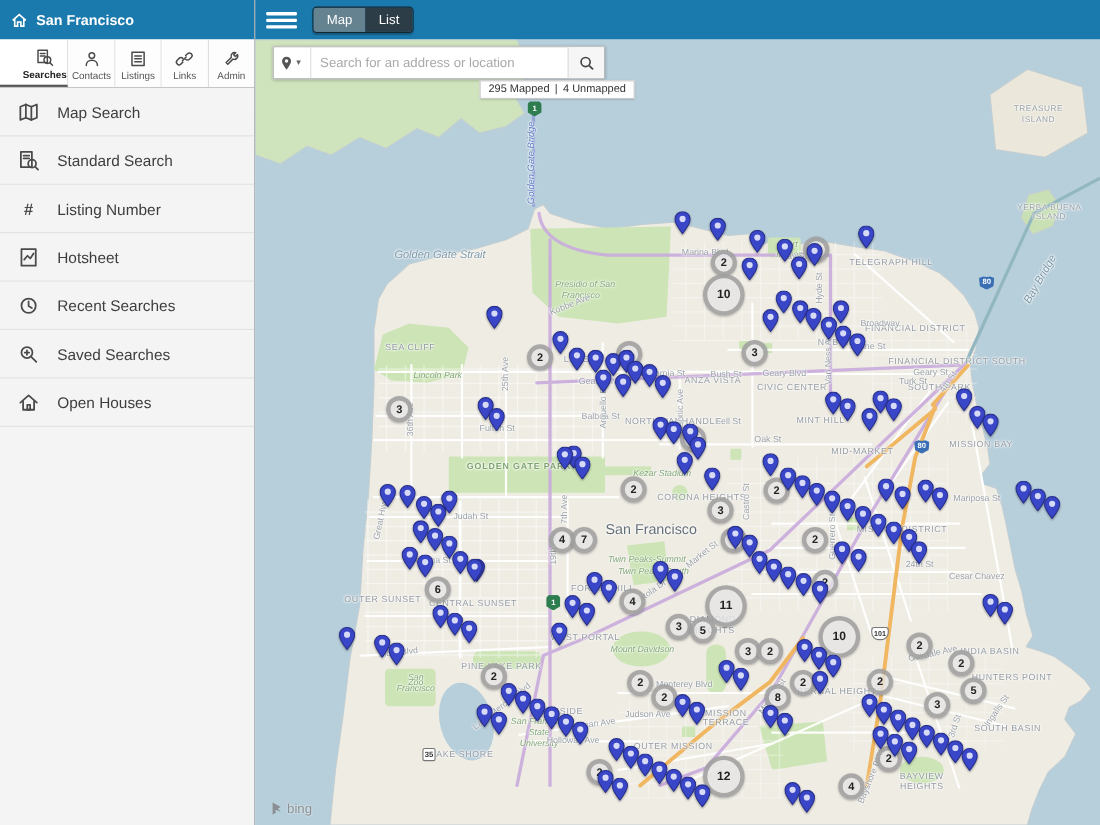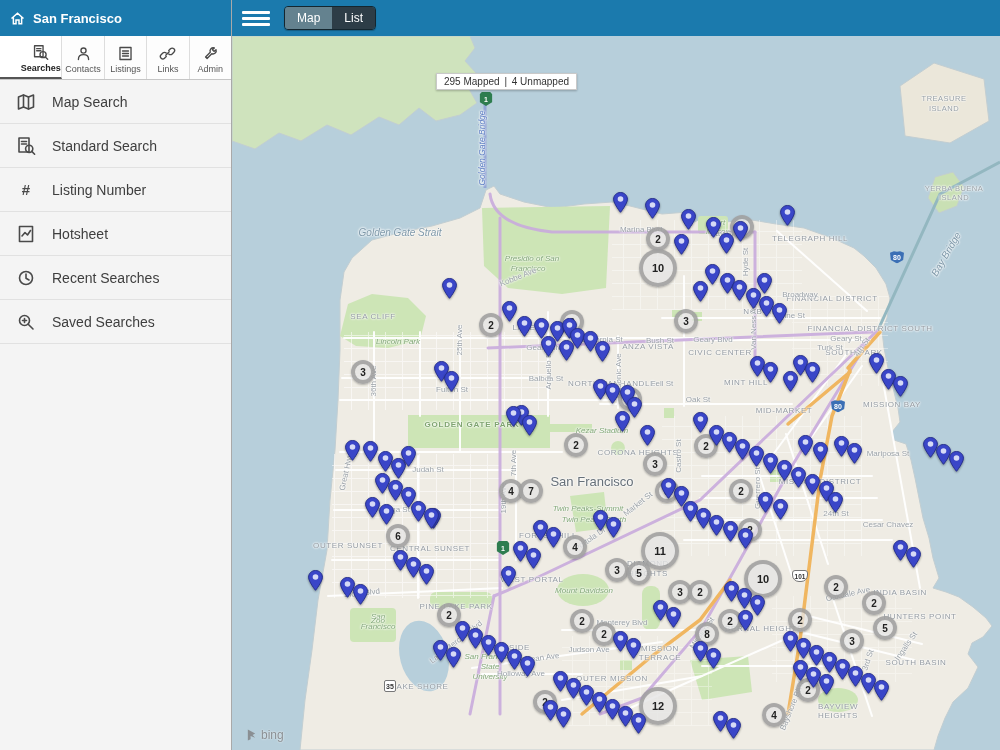--- a/index.html
+++ b/index.html
@@ -203,20 +203,30 @@
         </div>
         <div class="menu-item">
           <span class="micon">
             <svg width="20" height="20" viewBox="0 0 20 20">
               <circle cx="8.5" cy="8.5" r="5" fill="none" stroke="#4a4a4a" stroke-width="1.6" stroke-linecap="round" stroke-linejoin="round"></circle>
               <path d="M12.2 12.2 L17 17" fill="none" stroke="#4a4a4a" stroke-width="1.6" stroke-linecap="round" stroke-linejoin="round"></path>
               <path d="M6.5 8.5h4M8.5 6.5v4" fill="none" stroke="#4a4a4a" stroke-width="1.6" stroke-linecap="round" stroke-linejoin="round"></path>
             </svg>
           </span>
           <span>Saved Searches</span>
+        </div>
+        <div class="menu-item">
+          <span class="micon">
+            <svg width="20" height="20" viewBox="0 0 20 20">
+              <path d="M2.5 10 L10 3.5 L17.5 10" fill="none" stroke="#4a4a4a" stroke-width="1.6" stroke-linecap="round" stroke-linejoin="round"></path>
+              <path d="M5 8.8 V16.5 H15 V8.8" fill="none" stroke="#4a4a4a" stroke-width="1.6" stroke-linecap="round" stroke-linejoin="round"></path>
+              <rect x="8.8" y="12" width="2.6" height="4.5" fill="none" stroke="#4a4a4a" stroke-width="1.6" stroke-linecap="round" stroke-linejoin="round"></rect>
+            </svg>
+          </span>
+          <span>Open Houses</span>
         </div>
       </nav>
   </aside>
 
   <main class="map-panel">
     <div class="topbar">
       <div class="hamburger">
         <span></span>
           <span></span>
           <span></span>
@@ -1044,20 +1054,36 @@
           <div class="pin" style="left: 668px; top: 524px;"><svg width="15" height="21" viewBox="0 0 15 21">
               <path d="M7.5.5C3.6.5.6 3.5.6 7.2c0 4.6 6.9 13.1 6.9 13.1s6.9-8.5 6.9-13.1C14.4 3.5 11.4.5 7.5.5z" fill="#3a46c8" stroke="#27308f" stroke-width="1"></path>
               <circle cx="7.5" cy="7" r="2.8" fill="#d6daf6"></circle>
             </svg></div>
           <div class="pin" style="left: 681px; top: 531px;"><svg width="15" height="21" viewBox="0 0 15 21">
               <path d="M7.5.5C3.6.5.6 3.5.6 7.2c0 4.6 6.9 13.1 6.9 13.1s6.9-8.5 6.9-13.1C14.4 3.5 11.4.5 7.5.5z" fill="#3a46c8" stroke="#27308f" stroke-width="1"></path>
               <circle cx="7.5" cy="7" r="2.8" fill="#d6daf6"></circle>
             </svg></div>
         </div>
 
+      <div class="search-box">
+        <div class="pin-select">
+          <svg width="9" height="13" viewBox="0 0 15 21">
+              <path d="M7.5.5C3.6.5.6 3.5.6 7.2c0 4.6 6.9 13.1 6.9 13.1s6.9-8.5 6.9-13.1C14.4 3.5 11.4.5 7.5.5z" fill="#555"></path>
+              <circle cx="7.5" cy="7" r="2.6" fill="#fff"></circle>
+            </svg>
+          <span class="caret">▼</span>
+        </div>
+        <input type="text" value="" placeholder="Search for an address or location" style="">
+        <div class="search-btn">
+          <svg width="15" height="15" viewBox="0 0 20 20">
+              <circle cx="8.5" cy="8.5" r="5.5" fill="none" stroke="#444" stroke-width="2"></circle>
+              <path d="M12.8 12.8 L17.5 17.5" stroke="#444" stroke-width="2.2"></path>
+            </svg>
+        </div>
+      </div>
       <div class="mapped-badge">
         <span>295 Mapped</span>
         <span>|</span>
         <span>4 Unmapped</span>
       </div>
 
       <div class="bing">
         <svg width="11" height="14" viewBox="0 0 12 14">
             <path d="M2 1v12l3-1.5V8.2l5 1.9L7.2 7 10 5.4 2 1z" fill="#8a8f93"></path>
           </svg>

